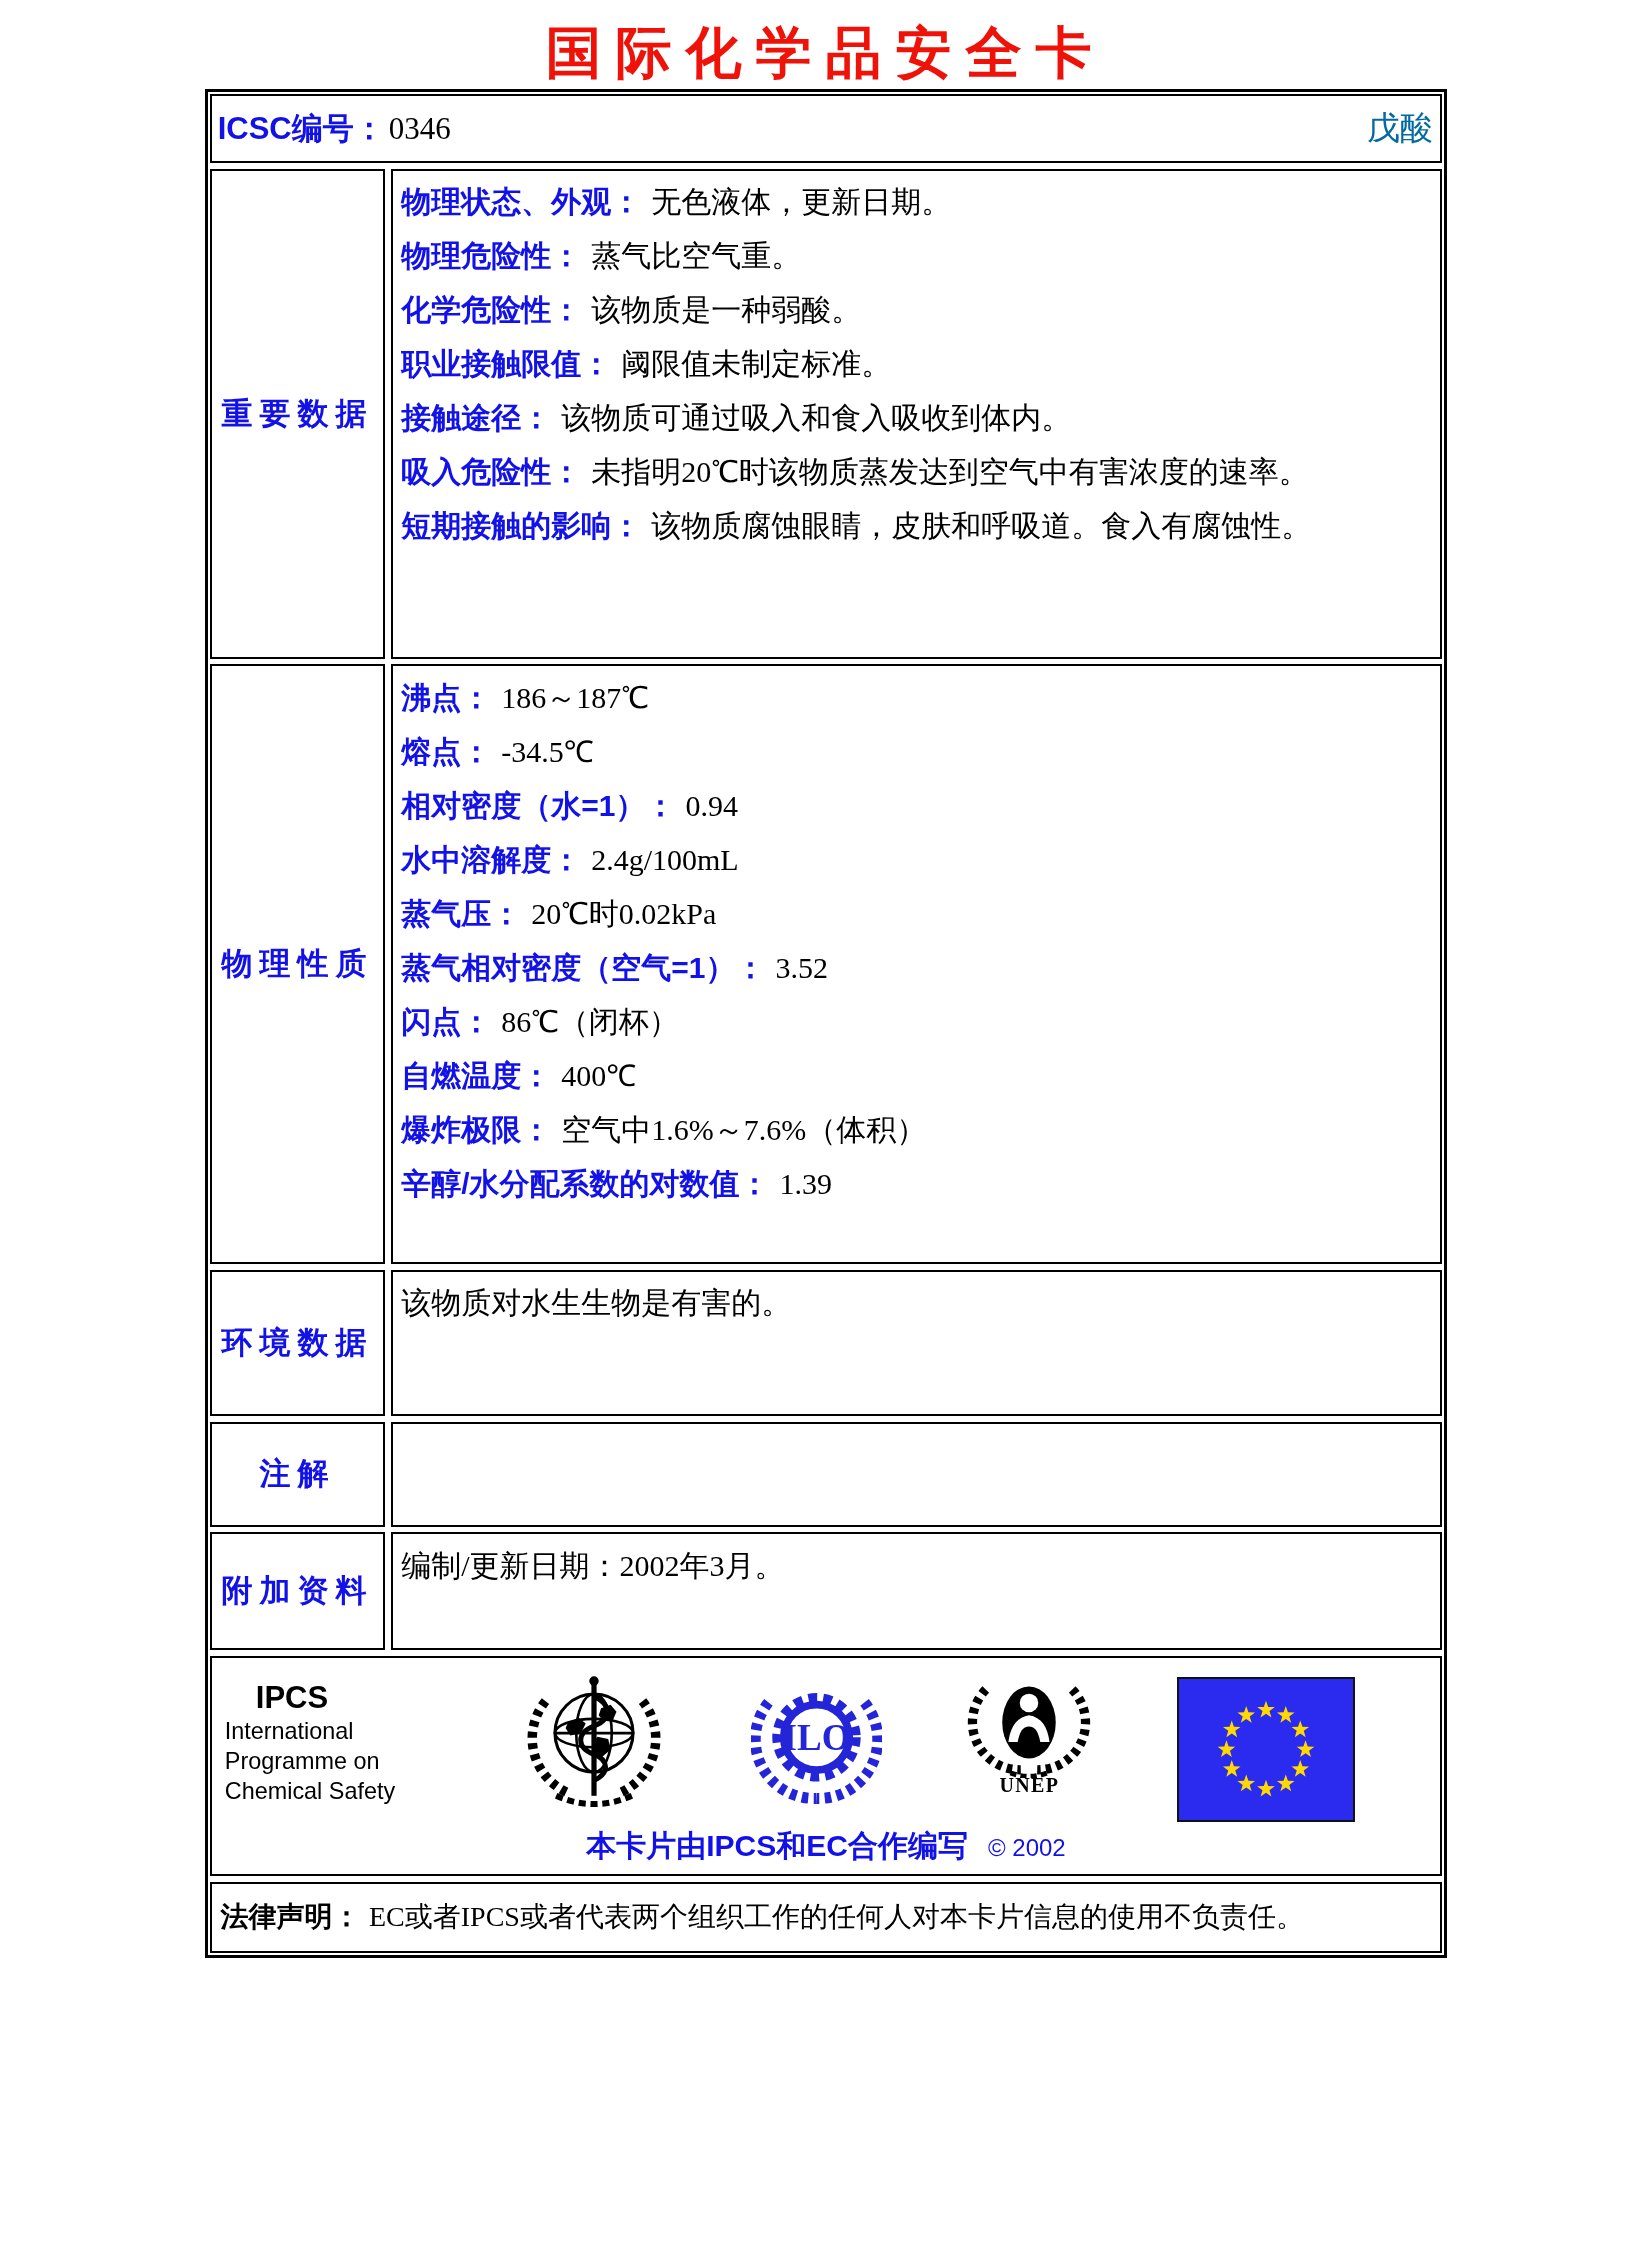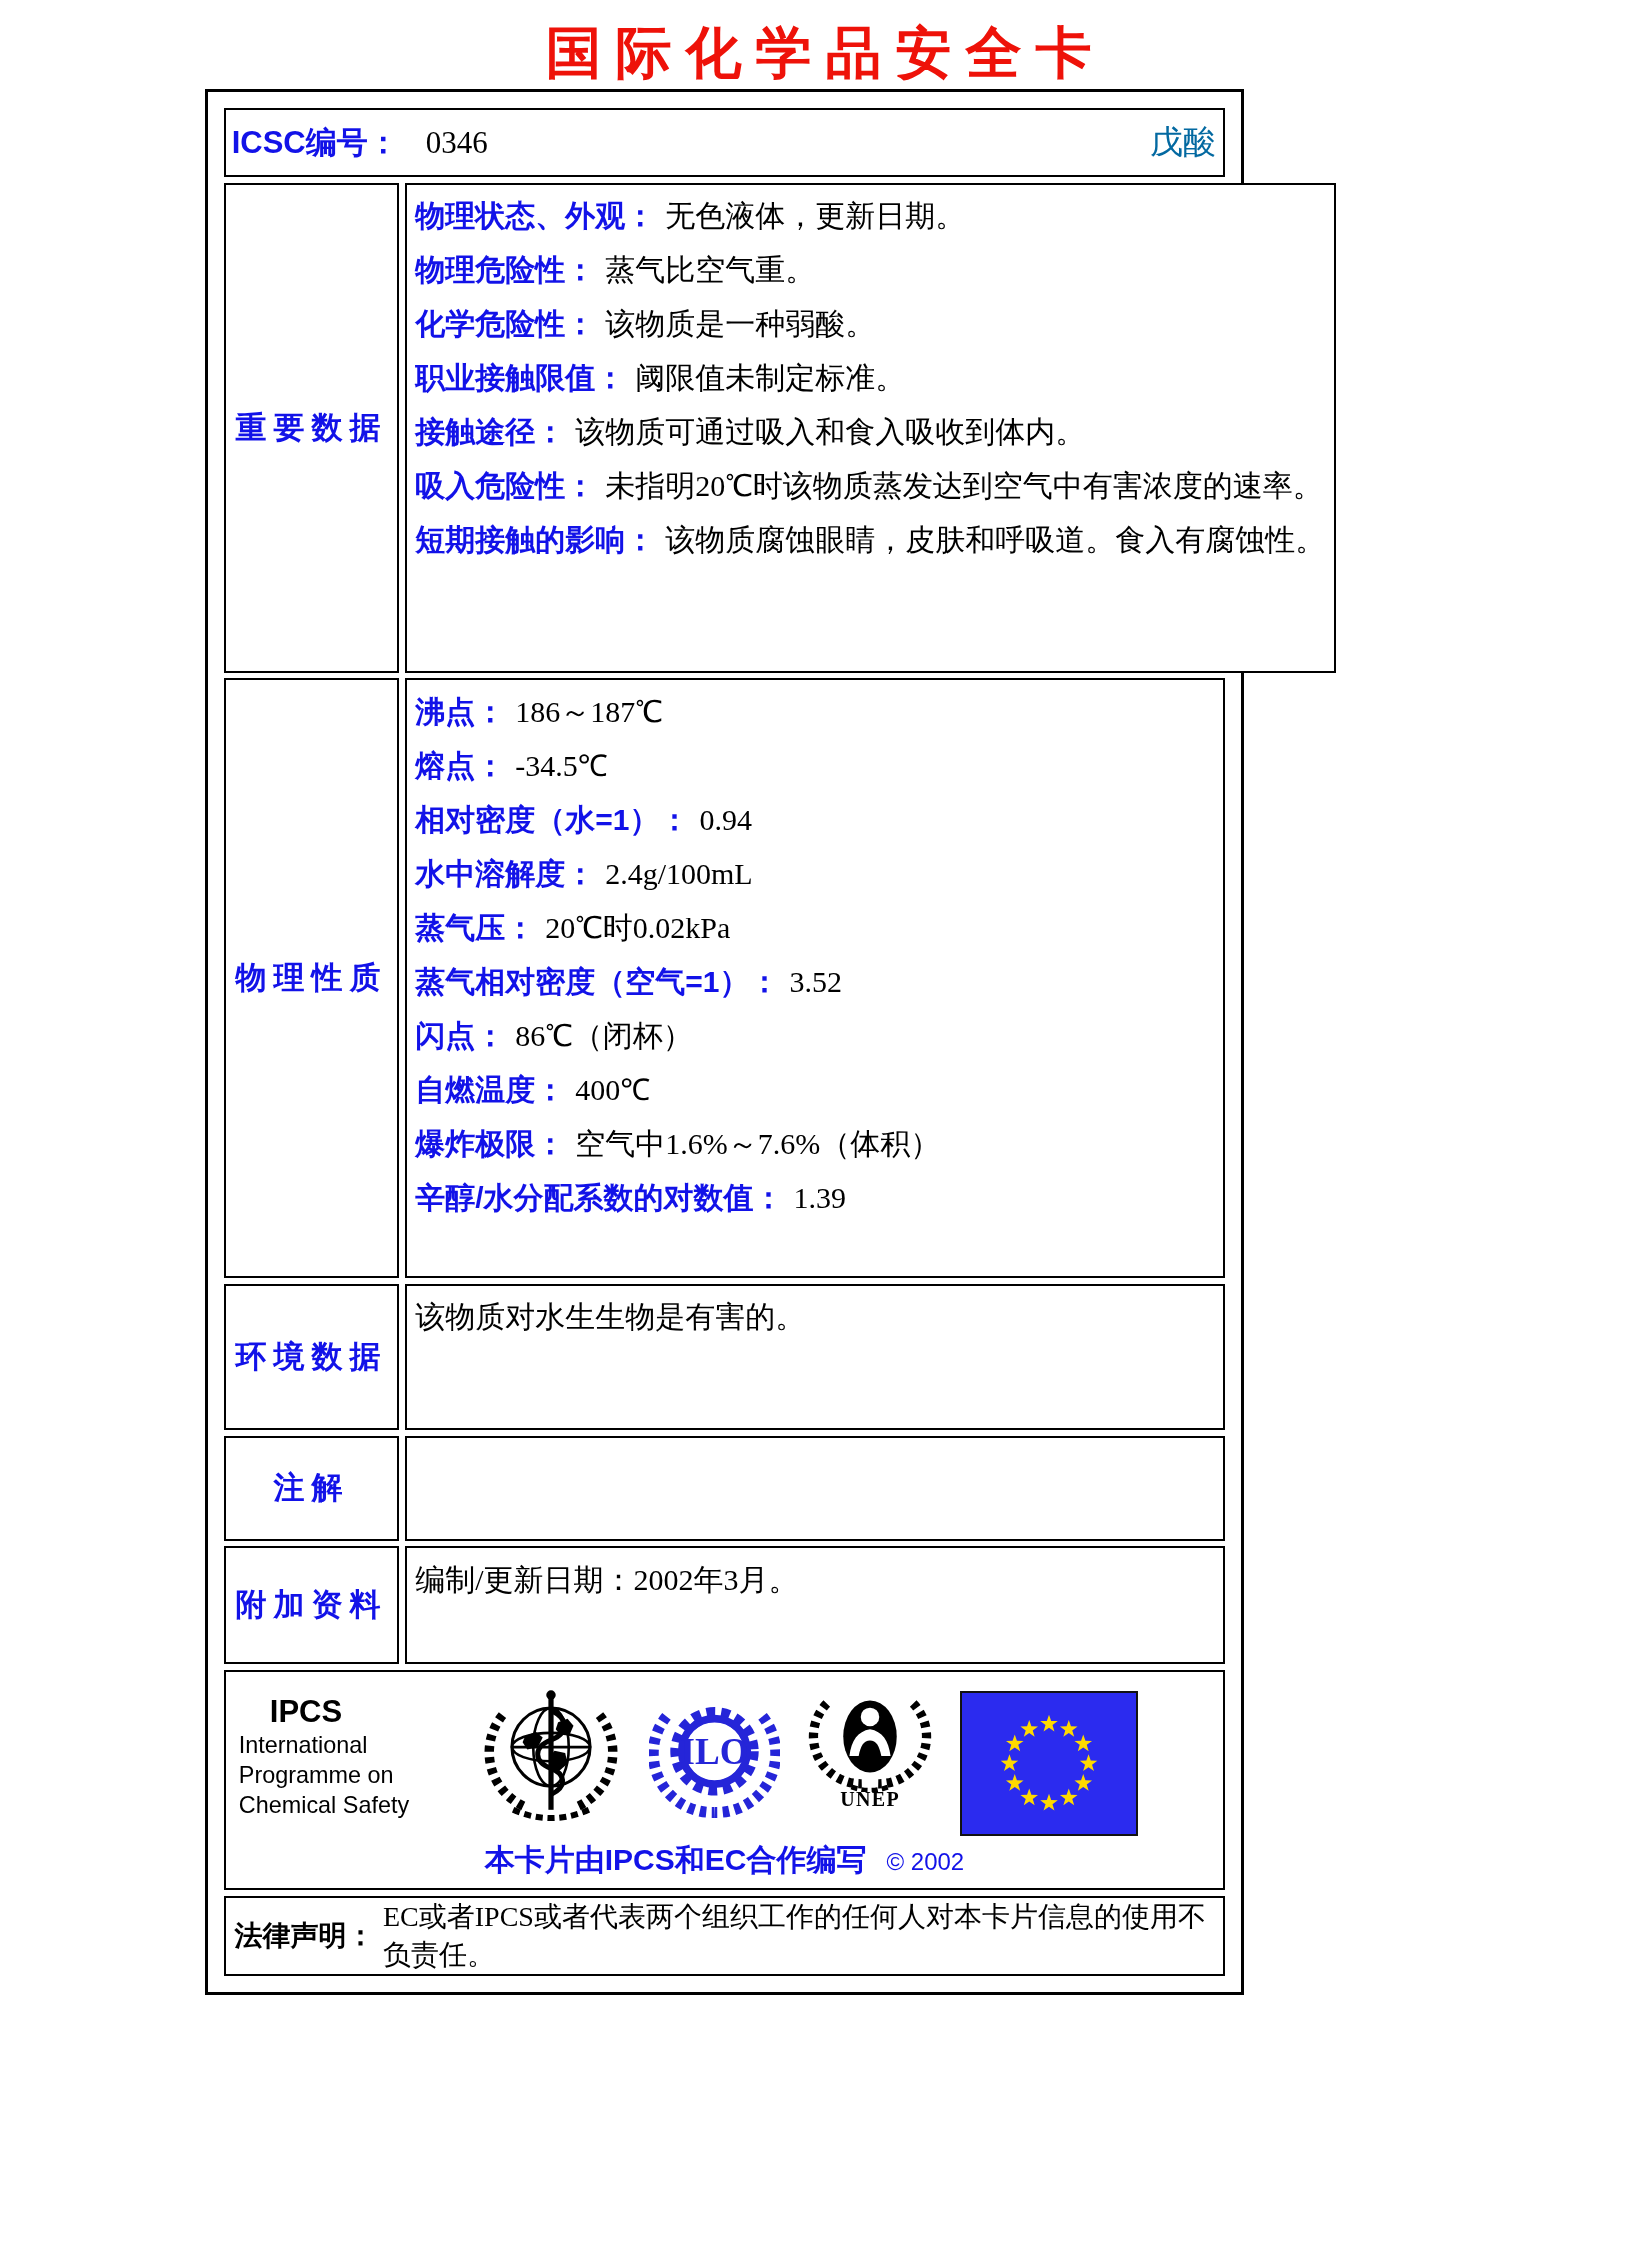--- a/index.html
+++ b/index.html
@@ -19,23 +19,23 @@
     margin: 0;
     text-align: center;
     font-size: 56px;
     font-weight: bold;
     letter-spacing: 14px;
     color: #EE1209;
   }
   .card {
     position: absolute;
     left: 205px; top: 89px;
-    width: 1039px;
+    width: 1242px;
     border: 3.6px solid #000;
-    padding: 16px;
+    padding: 2px;
     background: #fff;
     display: flex;
     flex-direction: column;
     gap: 5.7px;
   }
   .row { display: flex; gap: 5.7px; }
   .cell { border: 2.1px solid #000; background: #fff; }
   
   .rh-header { min-height: 69px; }
   .rh-important { min-height: 490px; }
@@ -49,21 +49,21 @@
   .header-cell {
     flex: 1;
     display: flex;
     justify-content: space-between;
     align-items: center;
     padding: 0 7px 0 5.7px;
   }
   .blue-lbl { color: #1212E8; font-weight: bold; }
   .serif-val { font-family: "Liberation Serif", serif; color: #000; }
   .icsc-group { font-size: 31px; display: flex; align-items: baseline; }
-  .icsc-group .serif-val { margin-left: 27px; font-size: 31px; }
+  .icsc-group .serif-val { margin-left: 4px; font-size: 31px; }
   .chem-name { font-family: "Liberation Serif", serif; font-size: 33px; color: #0369a1; }
 
   .label-cell {
     width: 175px;
     flex-shrink: 0;
     display: flex;
     align-items: center;
     justify-content: center;
     color: #1212E8;
     font-weight: bold;

